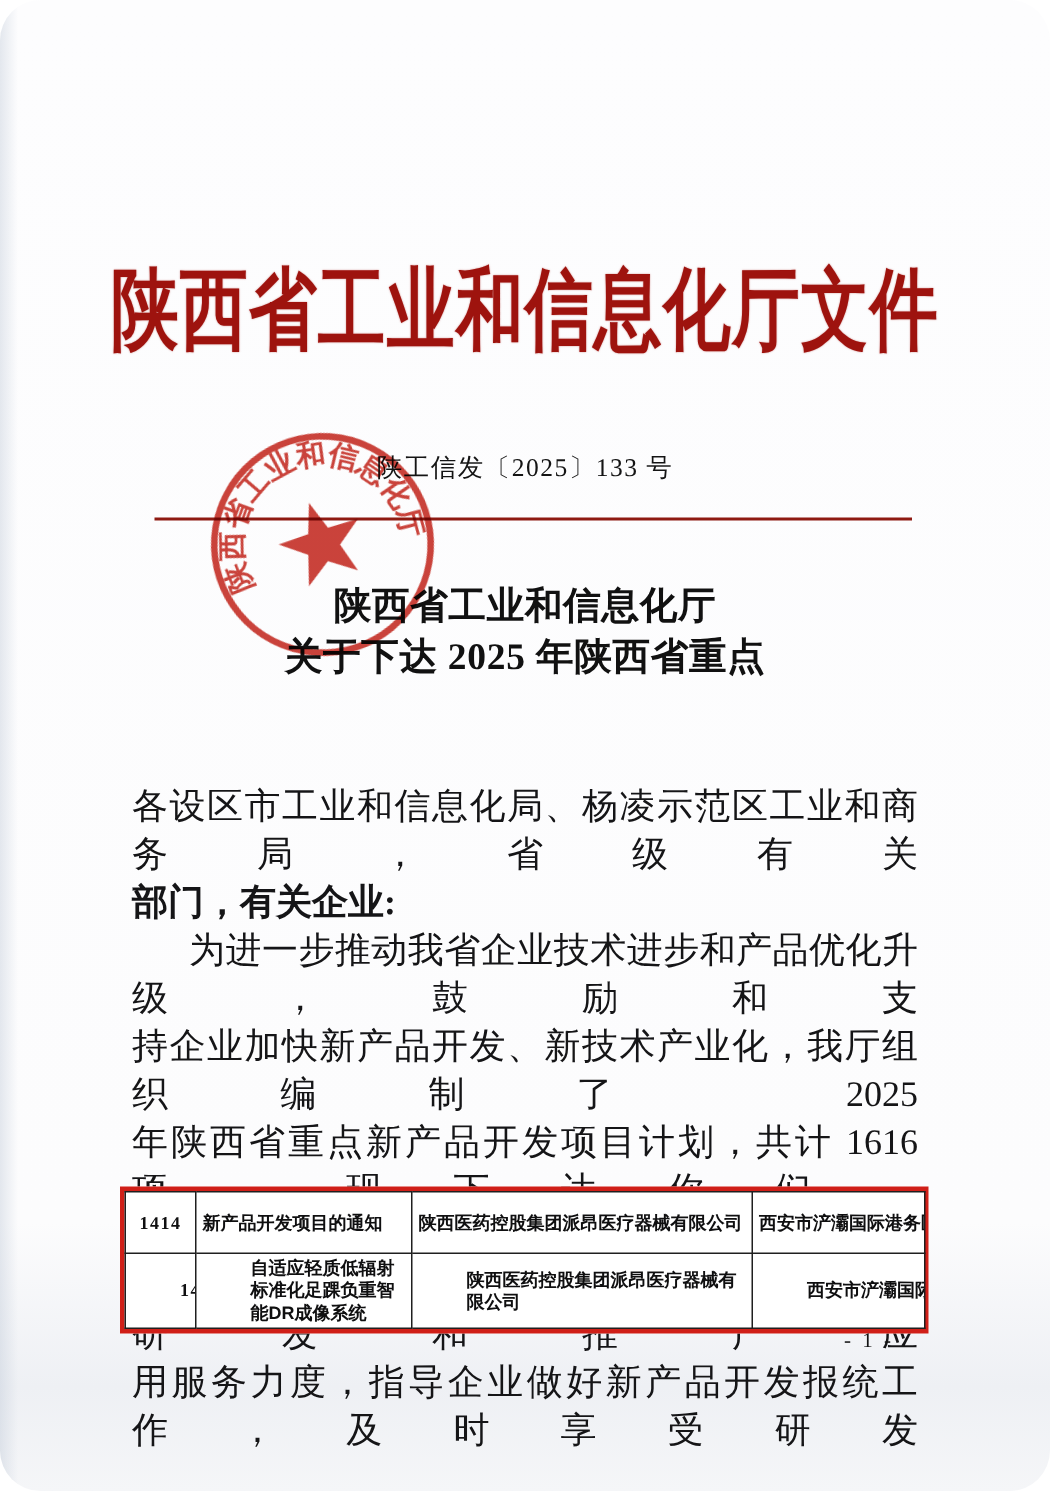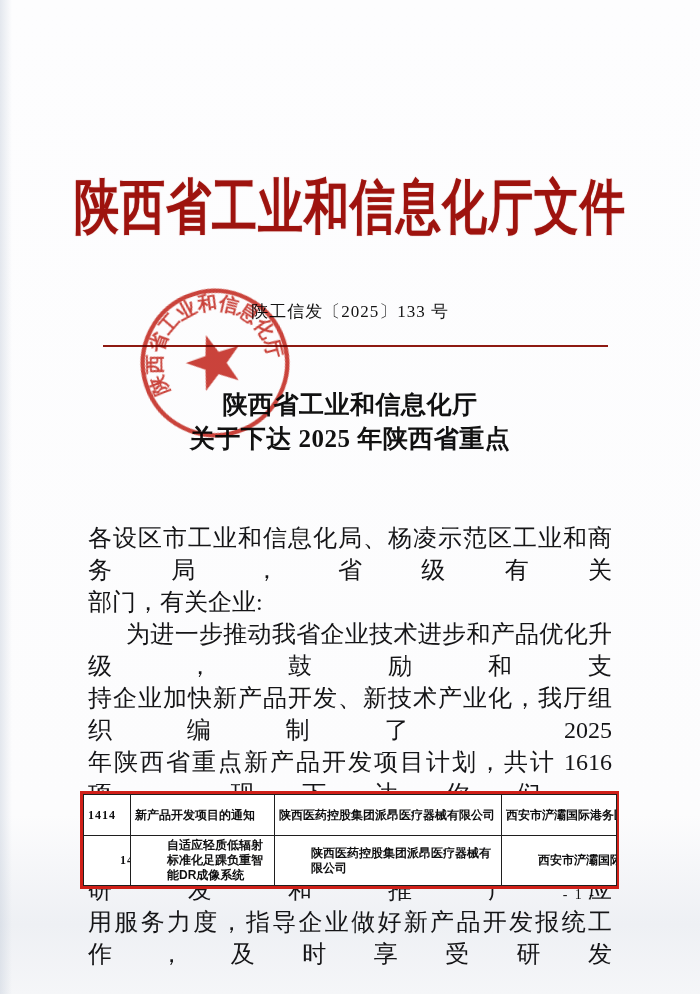--- a/index.html
+++ b/index.html
@@ -5,20 +5,21 @@
   html,body{margin:0;padding:0;}
   body{
     width:700px;height:994px;
     font-family:"Liberation Serif","DejaVu Serif",serif;
     background:#ffffff;
   }
   .page{
     position:relative;width:700px;height:994px;overflow:hidden;
     background:linear-gradient(180deg,#fdfdfe 0%,#fcfcfd 82%,#eef0f4 93%,#f5f6f8 100%);
     color:#1c1c1e;
+    border-radius:27px;
   }
   .page::before{ 
     content:"";position:absolute;left:0;top:0;width:12px;height:100%;
     background:linear-gradient(90deg,rgba(196,205,218,.45),rgba(196,205,218,0));
     pointer-events:none;
   }
   .doc-header{
     position:absolute;left:0;top:176px;width:100%;
     text-align:center;
     font-size:45px;font-weight:bold;color:#9e130e;
@@ -45,41 +46,41 @@
     position:absolute;left:0;top:388px;width:100%;
     text-align:center;font-weight:bold;font-size:25px;line-height:34px;
     color:#111;letter-spacing:.5px;
   }
   .body-block{
     position:absolute;left:88px;top:522px;width:524px;
     font-size:24px;line-height:32px;color:#151517;
   }
   .bline{width:100%;}
   .bline.j{text-align:justify;text-align-last:justify;}
-  .bline.short{text-align:center;text-align-last:left;}
+  .bline.short{text-align:center;text-align-last:left;font-weight:bold;}
   .bline.indent{text-indent:38px;}
   .table-wrap{
     position:absolute;left:80px;top:791px;width:539px;
     border:3px solid #d01f18;background:#fff;
     box-sizing:border-box;
   }
   table.projects{
     border-collapse:collapse;width:100%;table-layout:fixed;
     font-family:"Liberation Sans","DejaVu Sans",sans-serif;
   }
   table.projects td{
     border:1.5px solid #1f1f1f;
     font-size:12px;font-weight:600;color:#0f0f10;
     padding:2px 4px;line-height:15px;
     overflow:hidden;
   }
   table.projects tr.r1 td{height:36px;}
   table.projects tr.r2 td{height:42px;padding-left:36px;}
   td.cell-id{
-    text-align:left;font-family:"Liberation Serif","DejaVu Serif",serif;
+    text-align:center;font-family:"Liberation Serif","DejaVu Serif",serif;
     font-weight:400;font-size:13.5px;letter-spacing:1px;
   }
   td.cell-district{font-size:11.5px;white-space:nowrap;padding:2px 2px;}
   .page-number{
     position:absolute;top:887px;right:104px;
     font-size:14px;color:#141414;letter-spacing:2px;
   }
 </style>
 </head>
 <body>

